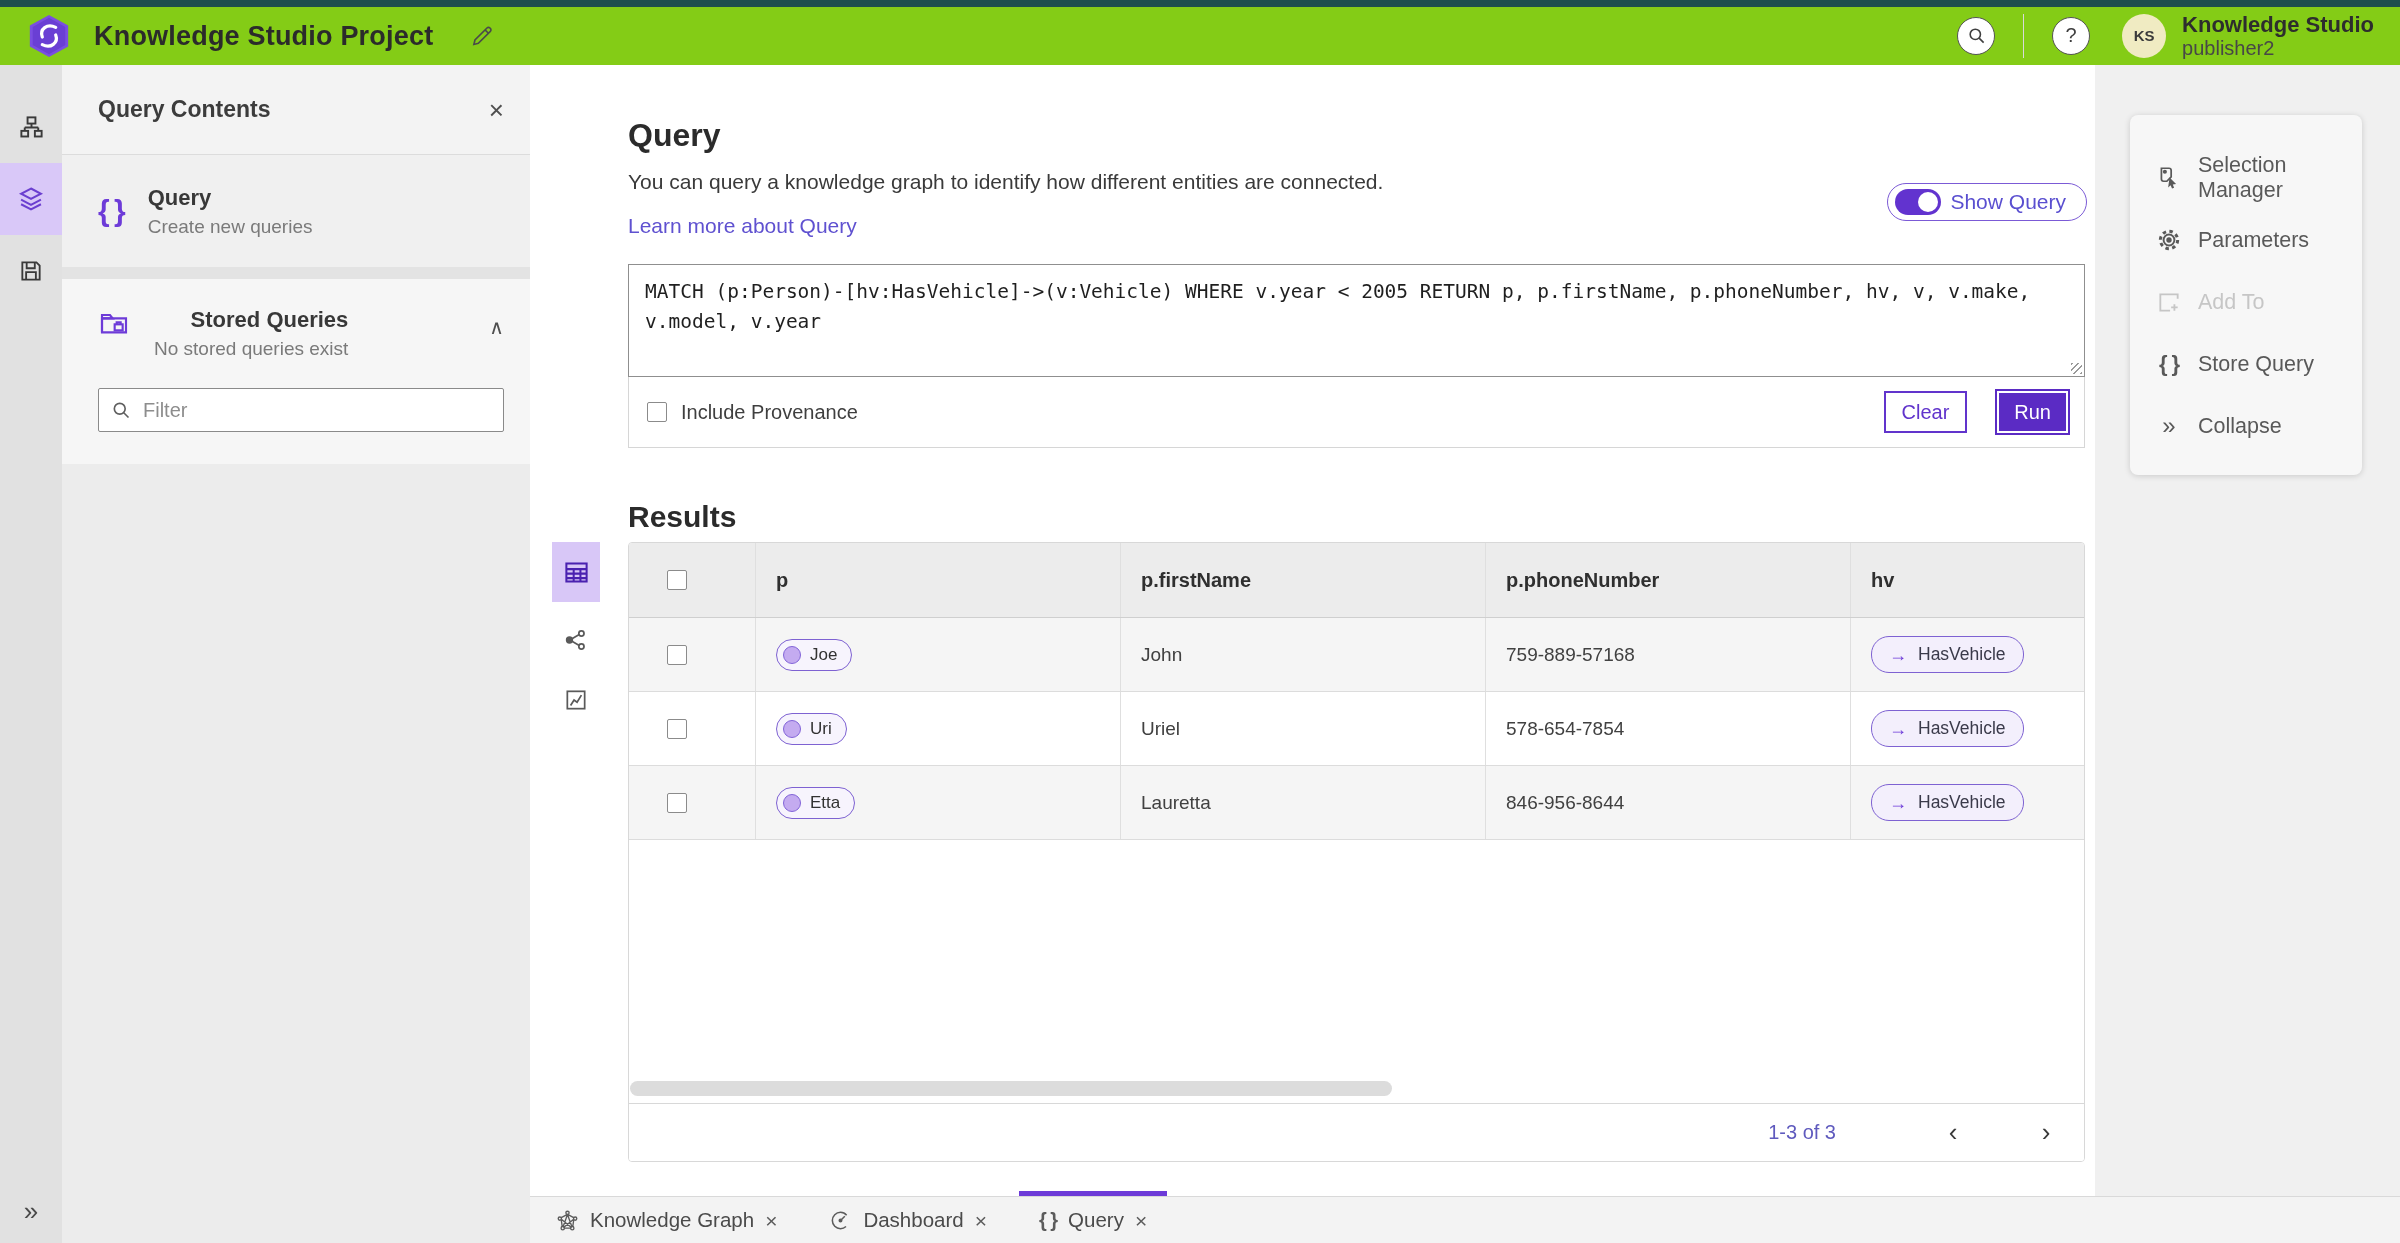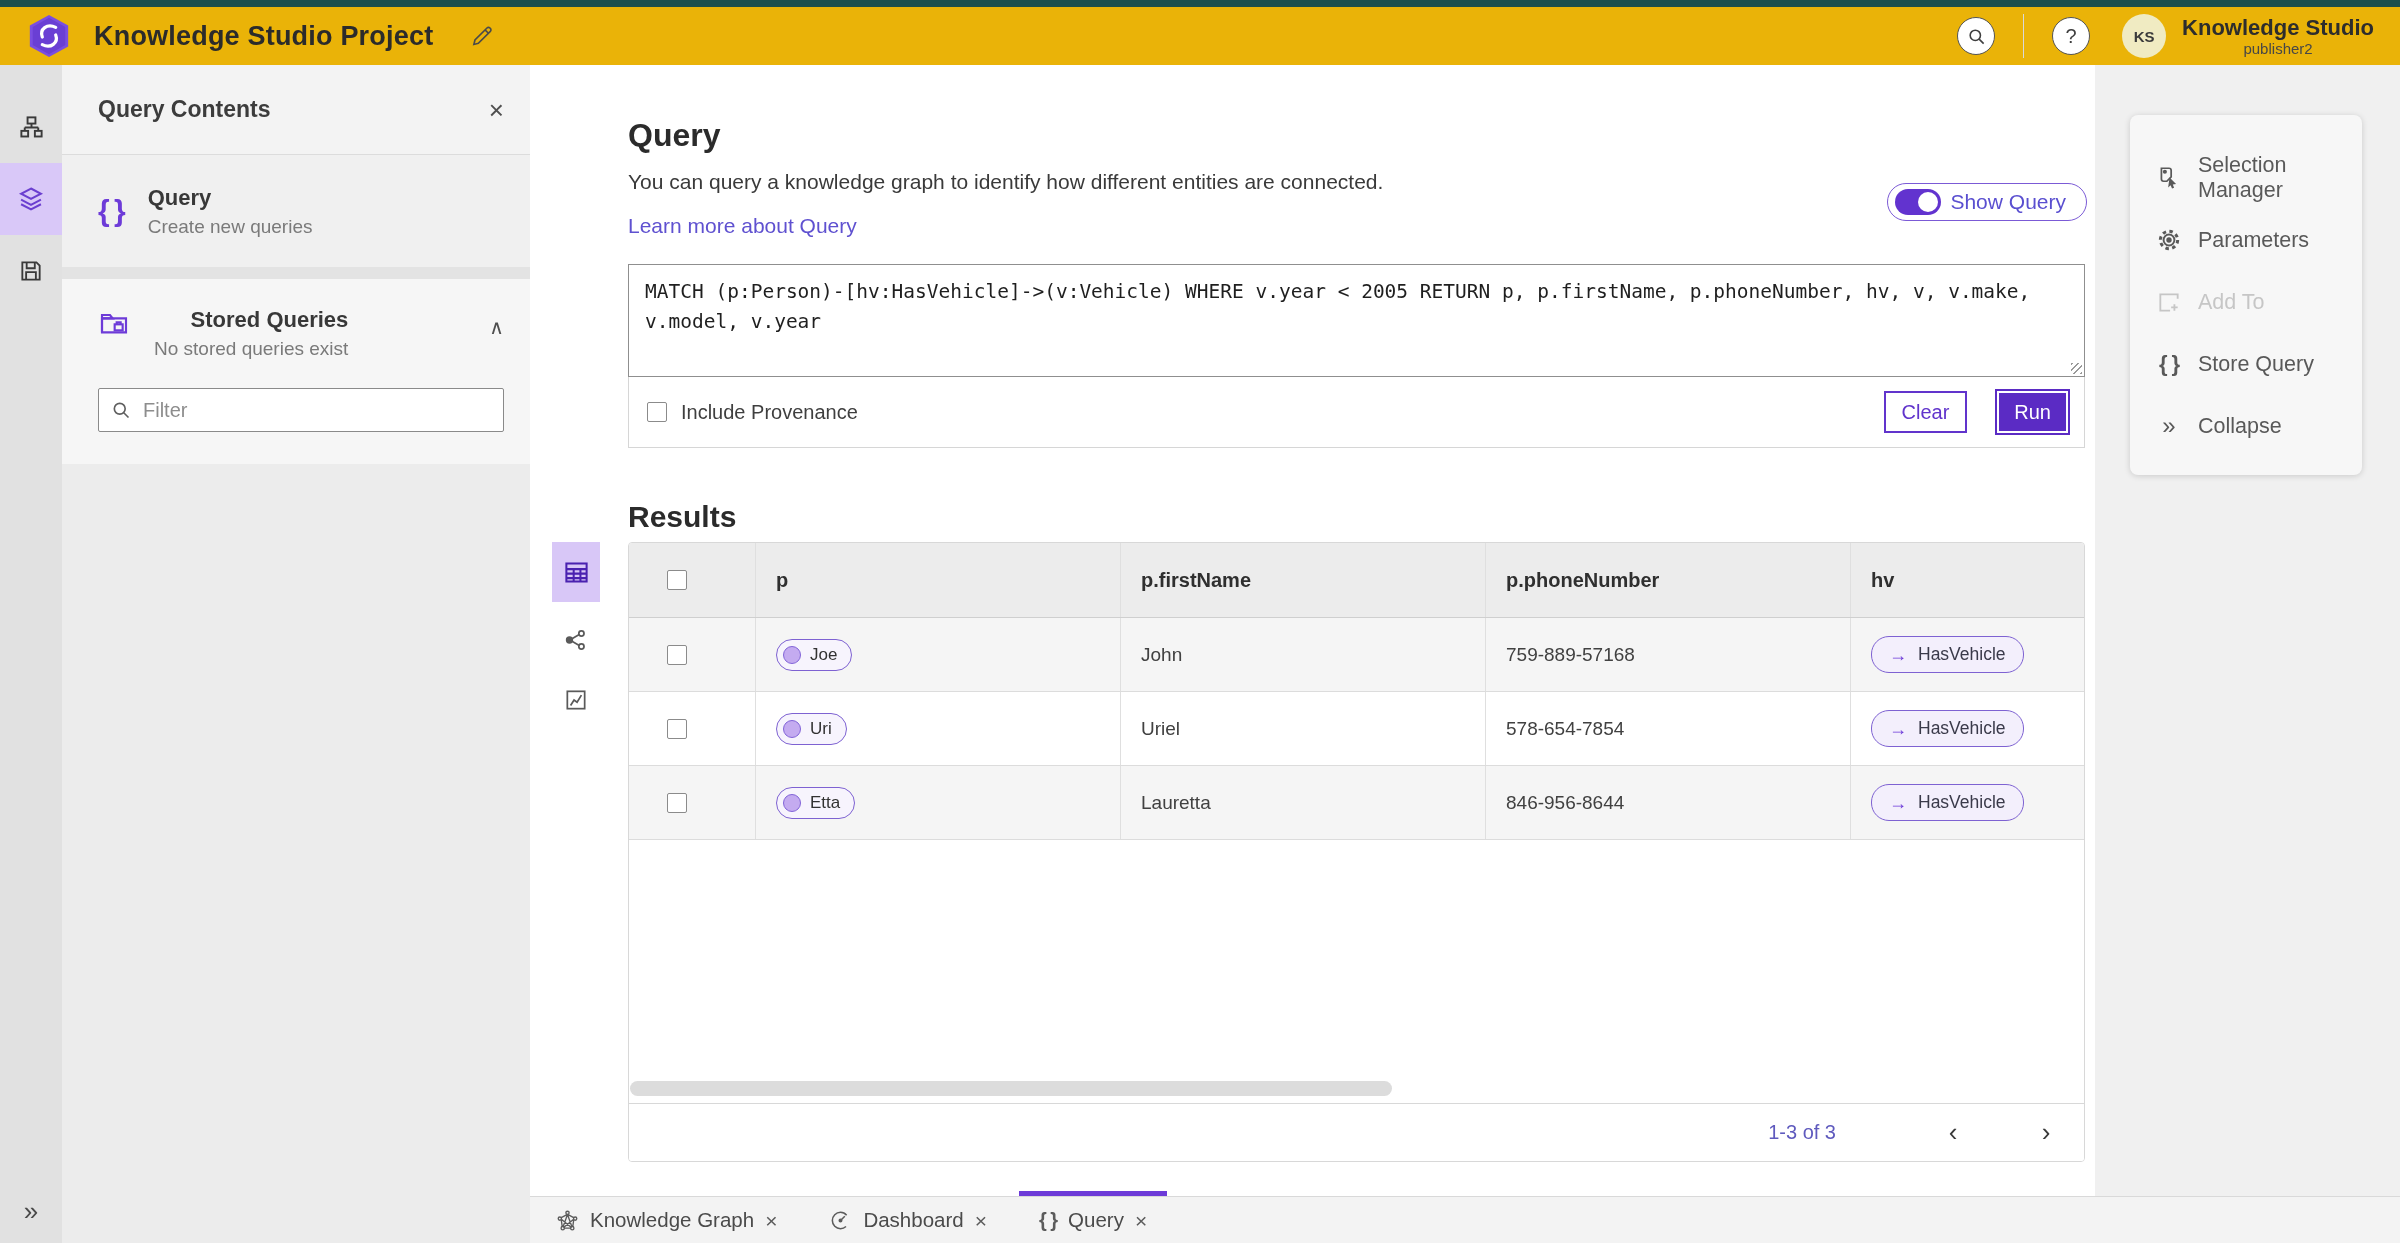--- a/index.html
+++ b/index.html
@@ -5,34 +5,34 @@
   * { box-sizing: border-box; margin: 0; padding: 0; }
   html,body { width:2400px; height:1243px; }
   body {
     font-family: "Liberation Sans", sans-serif;
     color:#3a3a3a; background:#f0f0f0; overflow:hidden;
   }
   svg { display:block; }
 
   
   .topstrip { height:7px; background:#1d4f4c; }
-  .header { height:58px; background:#eab308; display:flex; align-items:center; padding:0 26px;text-align:center; }
+  .header { height:58px; background:#84cc16; display:flex; align-items:center; padding:0 26px; }
   .logo { width:46px; height:46px; margin-right:22px; }
   .app-title { font-size:27px; font-weight:600; color:#2b2b2b; letter-spacing:.2px; }
   .edit-btn { margin-left:36px; cursor:pointer; }
   .header-right { margin-left:auto; display:flex; align-items:center; }
   .icon-btn { width:38px; height:38px; border:1.6px solid #545454; border-radius:50%;
     display:flex; align-items:center; justify-content:center; background:#fff; cursor:pointer;
     font-size:20px; color:#3f3f3f; }
   .hdr-divider { width:1px; height:44px; background:#d9d9d9; margin:0 28px; }
   .avatar { width:44px; height:44px; border-radius:50%; background:#f0ebc2; margin-left:32px;
     display:flex; align-items:center; justify-content:center; font-size:15px; font-weight:700; color:#3b3b3b; }
   .user-block { margin-left:16px; line-height:1.15; }
   .user-name { font-size:22px; font-weight:600; color:#2d2d2d; }
-  .user-role { font-size:15px; color:#474747; }
+  .user-role { font-size:20px; color:#474747; }
 
   
   .body-row { display:flex; height:1178px; }
 
   
   .iconbar { width:62px; background:#e1e1e1; display:flex; flex-direction:column; align-items:center; padding-top:26px; }
   .rail-item { width:62px; height:72px; display:flex; align-items:center; justify-content:center; color:#3a3a3a; cursor:pointer; }
   .rail-item.active { background:#d9c8f8; color:#6b3fd0; }
   .rail-expand { margin-top:auto; margin-bottom:16px; font-size:26px; color:#4a4a4a; cursor:pointer; }
 

